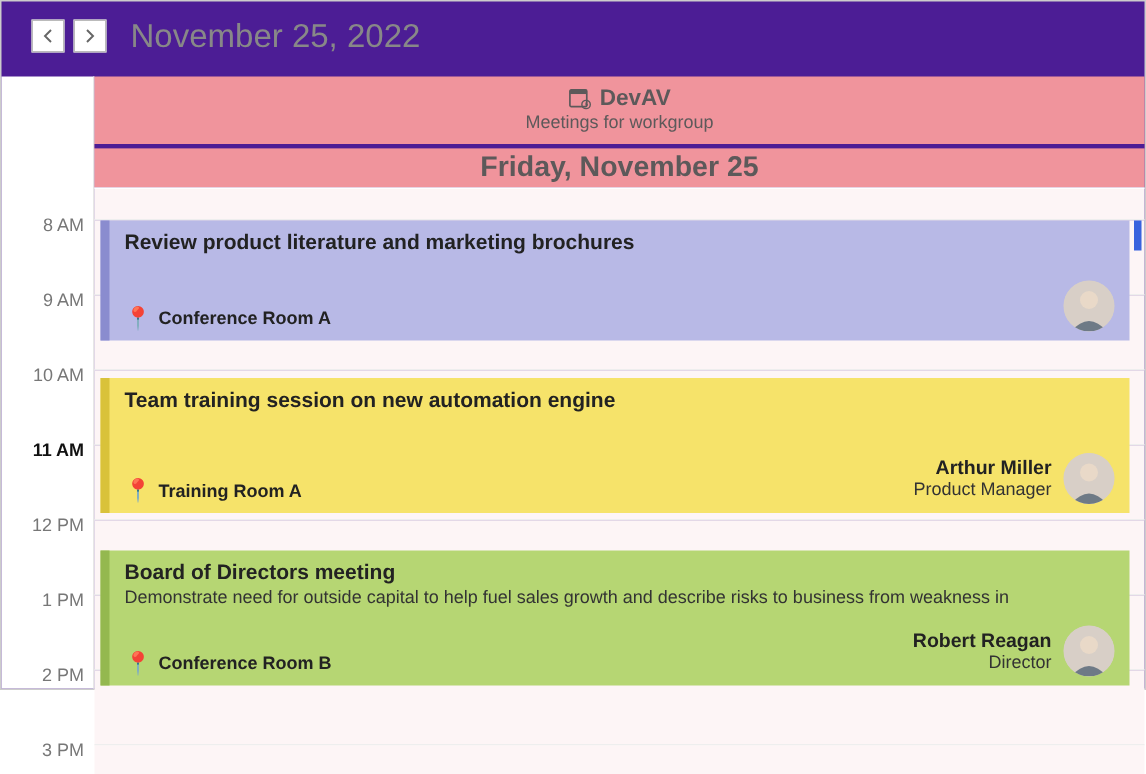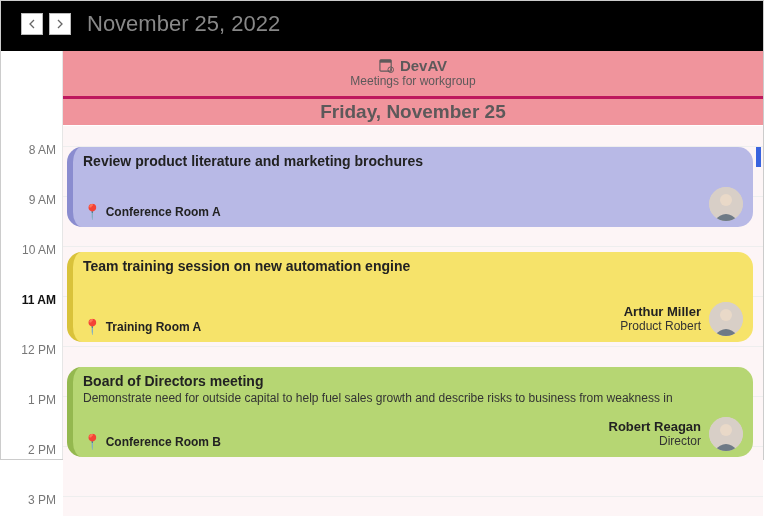--- a/index.html
+++ b/index.html
@@ -9,21 +9,21 @@
     width: 764px;
     height: 516px;
     overflow: hidden;
     color: #333;
   }
   .frame {
     border: 1px solid #ccc;
     width: 764px;
     height: 460px;
     position: relative;
-    background: #000000;
+    background: #4c1d95;
   }
   .topbar {
     display: flex;
     align-items: center;
     gap: 6px;
     padding: 10px 14px 6px 20px;
   }
   .nav-btn {
     width: 22px;
     height: 22px;
@@ -59,21 +59,21 @@
   .content {
     position: absolute;
     left: 62px; right: 0; top: 0; bottom: 0;
   }
   .org-header {
     background: #f0949c;
     height: 48px;
     text-align: center;
     color: #5d595a;
     padding-top: 6px;
-    border-bottom: 3px solid #be185d;
+    border-bottom: 3px solid #4c1d95;
   }
   .org-header .org-row {
     display: flex;
     align-items: center;
     justify-content: center;
     gap: 6px;
     font-weight: 700;
     font-size: 15px;
   }
   .org-header .sub {
@@ -115,21 +115,20 @@
     color: #111;
     font-weight: 700;
   }
   .appt {
     position: absolute;
     left: 4px;
     right: 10px;
     border-left: 6px solid;
     padding: 6px 10px 4px 10px;
     overflow: hidden;
-    border-radius: 15px;
   }
   .appt .title {
     font-weight: 700;
     font-size: 14px;
     color: #222;
     margin-bottom: 2px;
   }
   .appt .desc {
     font-size: 12px;
     color: #333;
@@ -282,21 +281,21 @@
           <div class="appt" style="top: 105px; height: 90px; background: rgb(246, 227, 106); border-left-color: rgb(217, 194, 58);">
             <div class="title">Team training session on new automation engine</div>
             <div class="bottom">
               <div class="location">
                 <span class="pin">📍</span>
                 <span>Training Room A</span>
               </div>
               <div class="person">
                 <div class="meta">
                   <div class="nm">Arthur Miller</div>
-                  <div class="role">Product Robert</div>
+                  <div class="role">Product Manager</div>
                 </div>
                 <div class="avatar">
                   <svg viewBox="0 0 34 34">
                     <circle cx="17" cy="17" r="17" fill="#d8cfc7"></circle>
                     <circle cx="17" cy="13" r="6" fill="#e9d9c8"></circle>
                     <path d="M5 34 Q17 20 29 34 Z" fill="#6e7a86"></path>
                   </svg>
                 </div>
               </div>
             </div>

